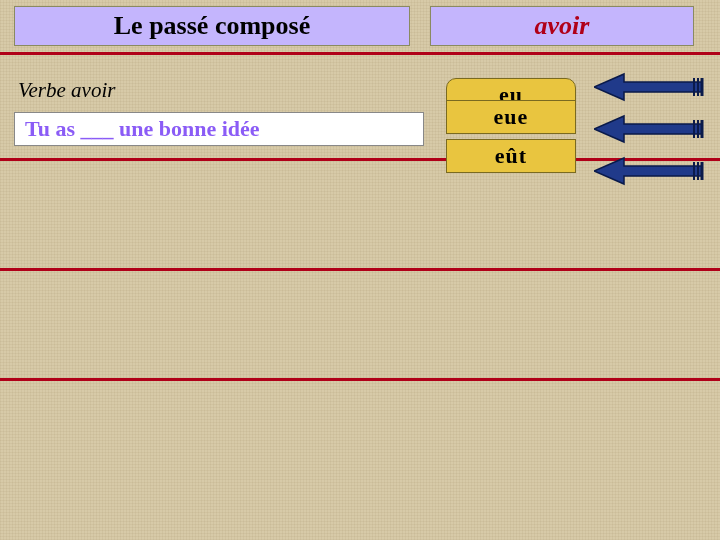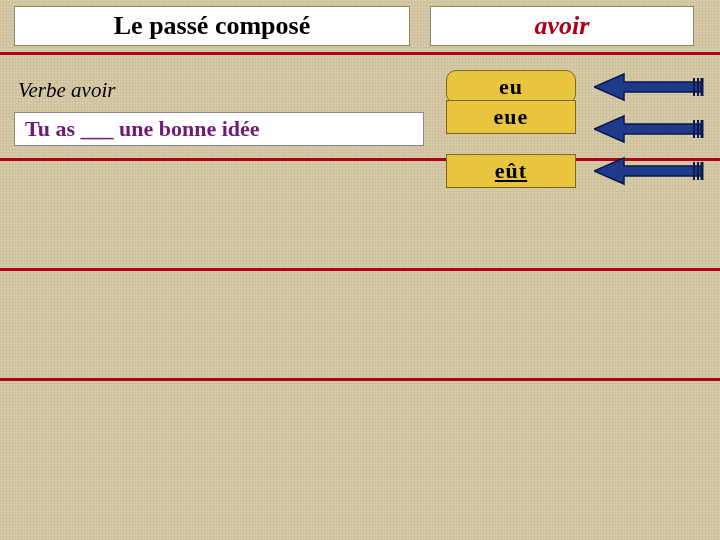--- a/index.html
+++ b/index.html
@@ -16,21 +16,21 @@
       repeating-linear-gradient(90deg, rgba(160,140,100,.12) 0 1px, transparent 1px 3px),
       #d7caa8;
     position: relative;
   }
 
   
   .hdr-left, .hdr-right {
     position: absolute;
     top: 6px;
     height: 40px;
-    background: #ffffff;
+    background: #c4b5fd;
     border: 1px solid #8a8a60;
     box-sizing: border-box;
     display: flex;
     align-items: center;
     justify-content: center;
   }
   .hdr-left  { left: 14px;  width: 396px; }
   .hdr-right { left: 430px; width: 264px; }
   .hdr-left span {
     font-size: 26px;
@@ -69,21 +69,21 @@
     width: 410px;
     height: 34px;
     background: #fff;
     border: 1px solid #888;
     box-sizing: border-box;
     display: flex;
     align-items: center;
     padding-left: 10px;
     font-size: 22px;
     font-weight: bold;
-    color: #701a75;
+    color: #8b5cf6;
   }
 
   
   .opt {
     position: absolute;
     left: 446px;
     width: 130px;
     height: 34px;
     background: #e9c53f;
     border: 1px solid #7a6a20;
@@ -123,27 +123,27 @@
 <div class="rule" id="rule0" style="top: 52px;"></div>
 <div class="rule" id="rule1" style="top: 158px;"></div>
 <div class="rule" id="rule2" style="top: 268px;"></div>
 <div class="rule" id="rule3" style="top: 378px;"></div>
 
 <div class="verb-label">Verbe avoir</div>
 <div class="sentence-box">
   <span>Tu as ___ une bonne idée</span>
 </div>
 
-<div class="opt" id="opt0" style="top: 70px; border-radius: 10px;">
+<div class="opt" id="opt0" style="top: 78px; border-radius: 10px;">
   <span>eu</span>
 </div>
 <div class="opt" id="opt1" style="top: 100px;">
   <span>eue</span>
 </div>
-<div class="opt" id="opt2" style="top: 154px; text-decoration: underline;">
+<div class="opt" id="opt2" style="top: 139px;">
   <span>eût</span>
 </div>
 
 <div class="arrow" id="arr0" style="top: 70px;">
   <svg viewBox="0 0 112 30">
     <polygon points="0,15 30,2 30,10 108,10 108,20 30,20 30,28" fill="#203a8a" stroke="#0a1a4a" stroke-width="1.5"></polygon>
     <line x1="100" y1="6" x2="100" y2="24" stroke="#0a1a4a" stroke-width="2"></line>
     <line x1="104" y1="6" x2="104" y2="24" stroke="#0a1a4a" stroke-width="2"></line>
     <line x1="108" y1="6" x2="108" y2="24" stroke="#0a1a4a" stroke-width="3"></line>
   </svg>

